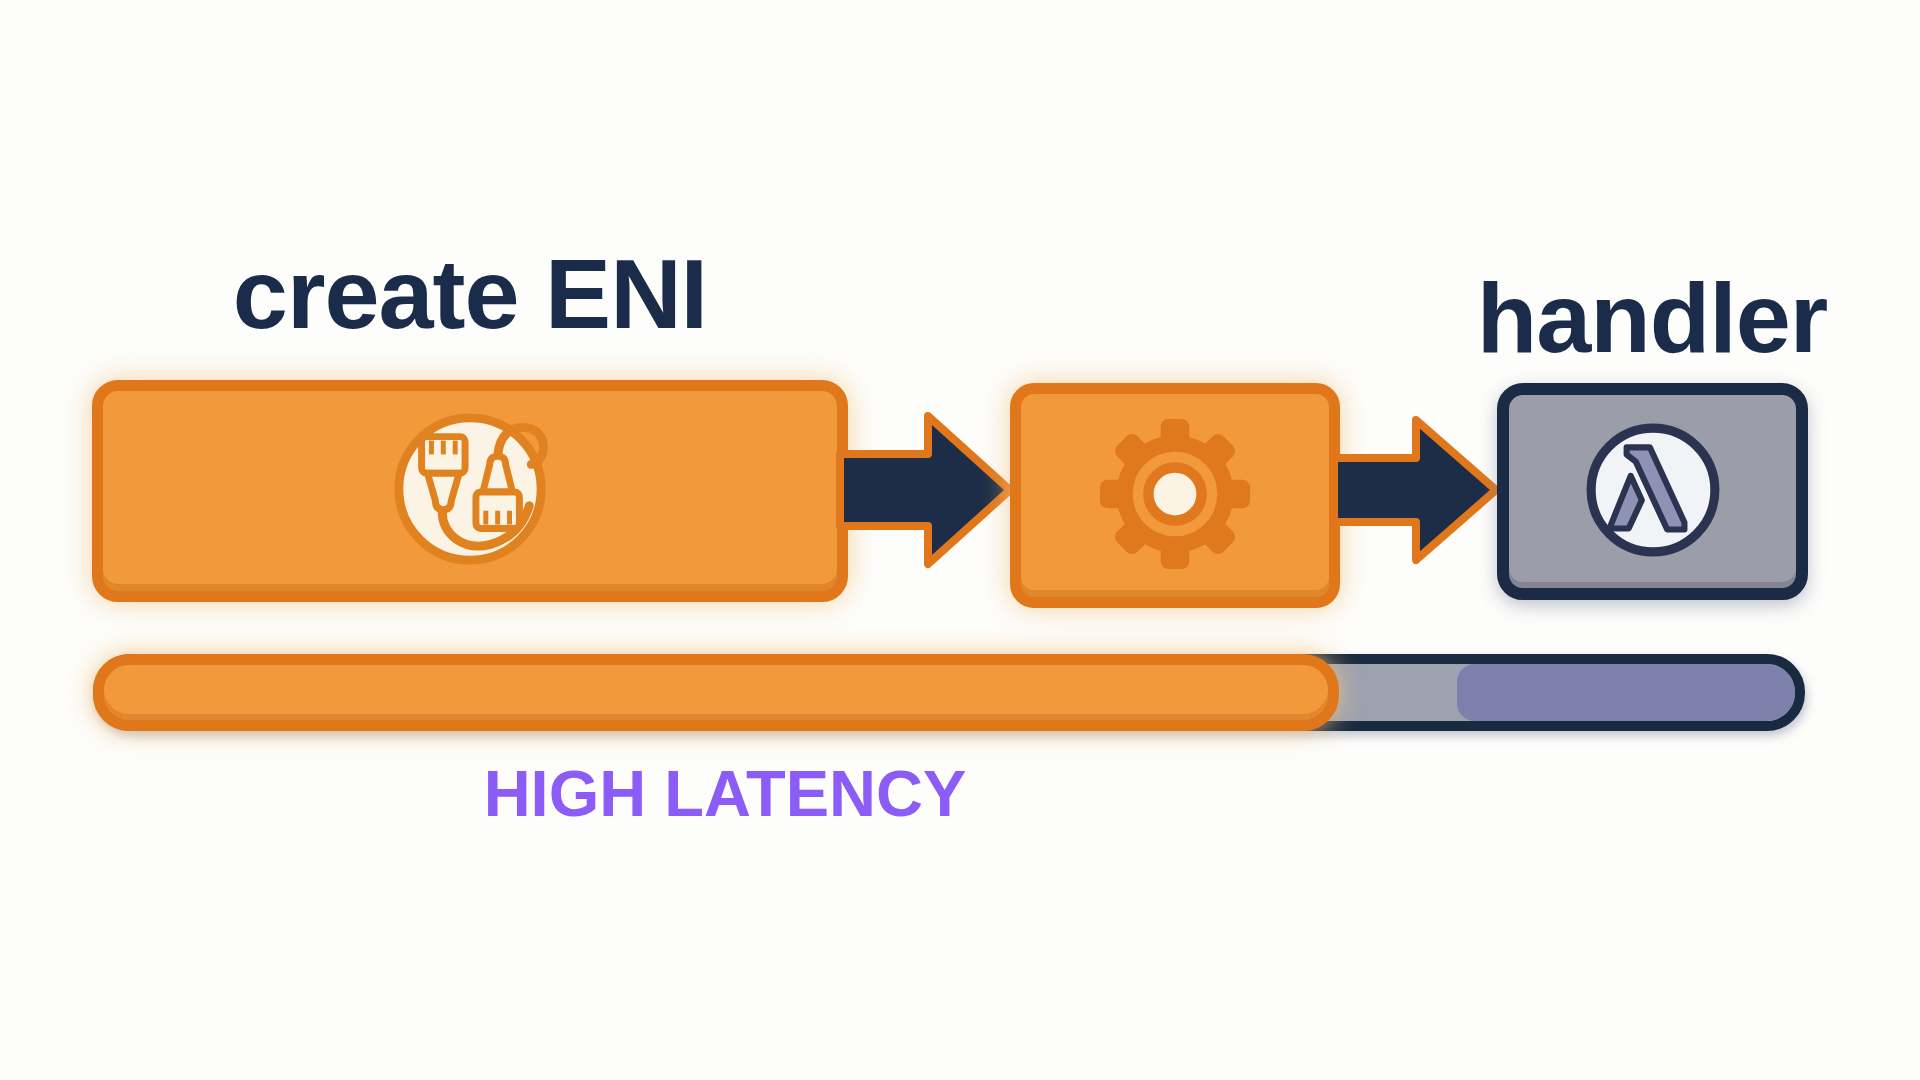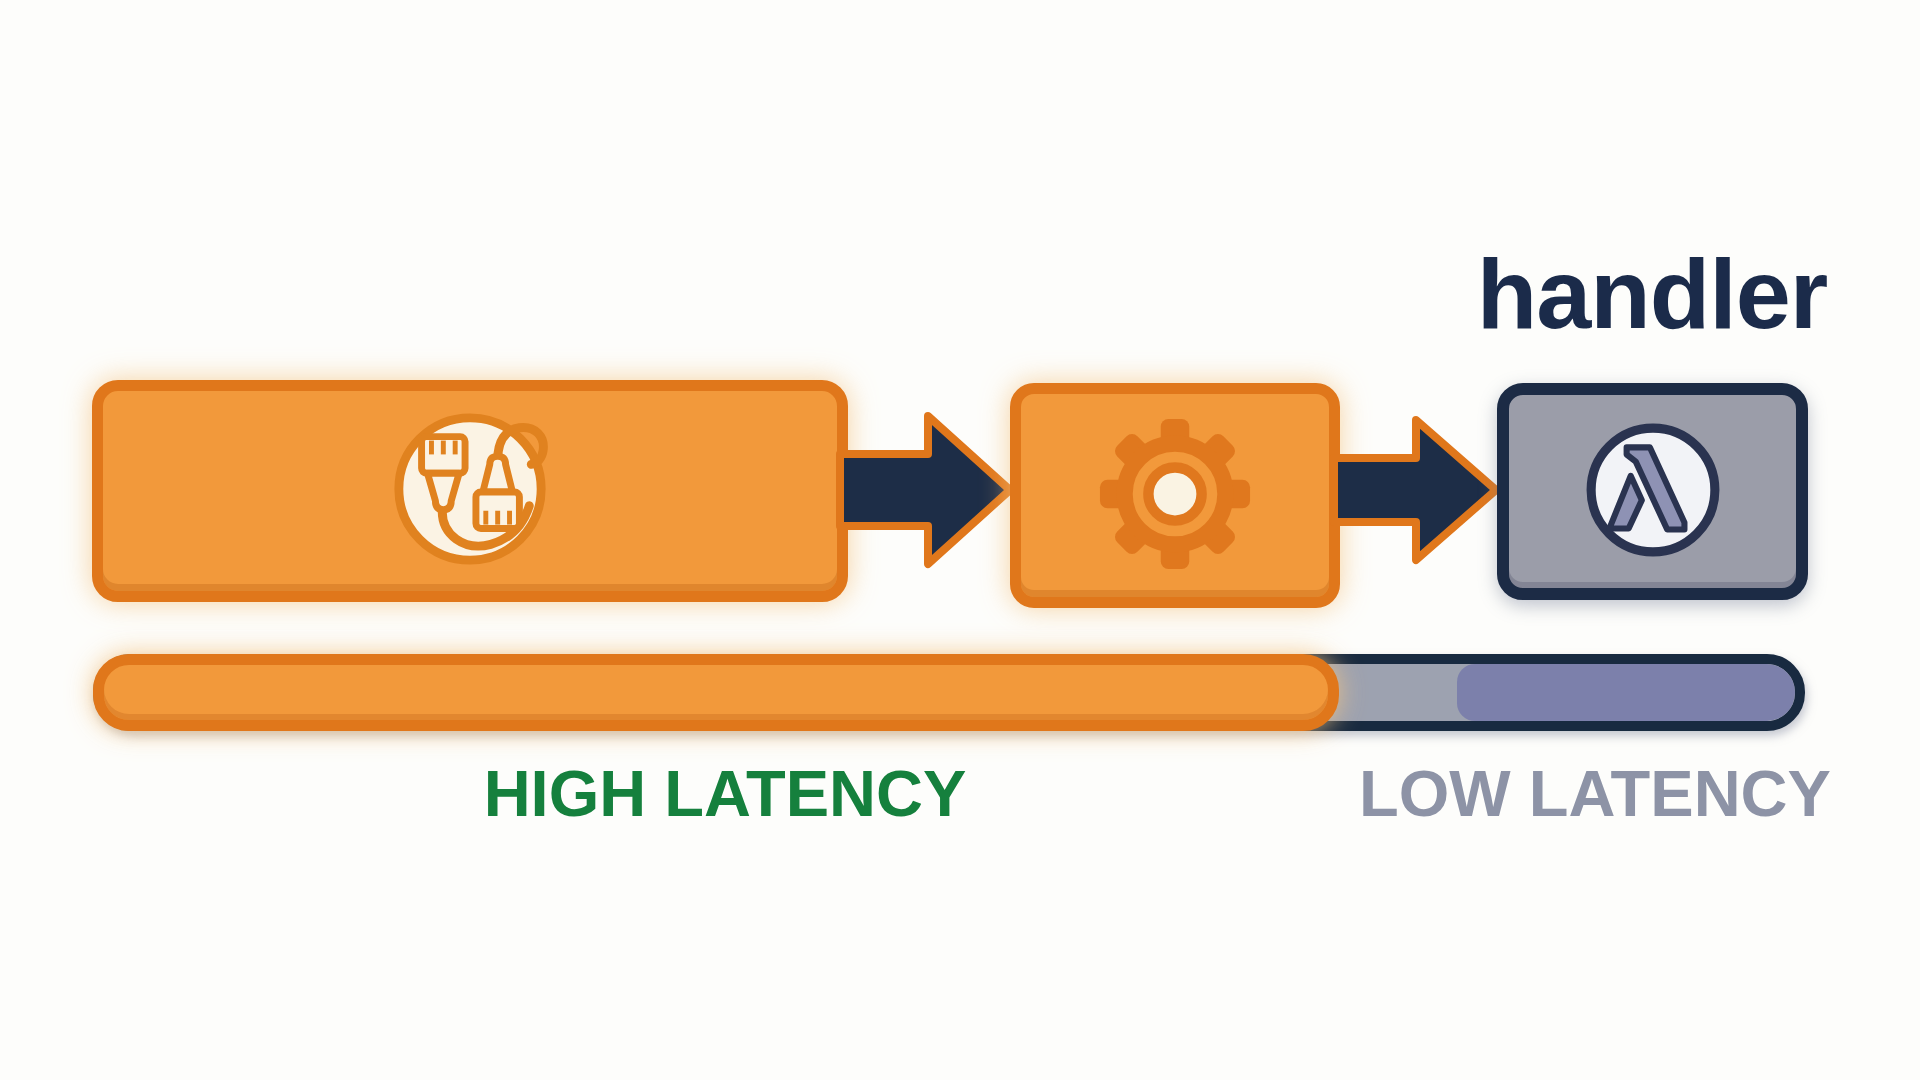--- a/index.html
+++ b/index.html
@@ -9,21 +9,21 @@
     font-family:"Liberation Sans", sans-serif;
   }
   
   .stage-title{
     position:absolute;top:238px;height:112px;line-height:112px;
     text-align:center;font-size:99px;font-weight:bold;color:#1b2b4a;
     letter-spacing:-1px;white-space:nowrap;
   }
   #title-eni{left:92px;width:756px;}
   #title-init{left:1010px;width:330px;}
-  #title-handler{left:1442px;width:420px;}
+  #title-handler{left:1442px;width:420px;margin-top:24px;}
   
   .stage-box{
     position:absolute;box-sizing:border-box;
     display:flex;align-items:center;justify-content:center;
   }
   #box-eni{
     left:92px;top:380px;width:756px;height:222px;
     background:#f2993b;border:11px solid #e0771b;border-radius:26px;
     box-shadow:0 0 28px rgba(244,196,130,.75), inset 0 -7px 0 rgba(180,85,10,.28);
   }
@@ -54,28 +54,29 @@
   #bar-high{
     position:absolute;left:0;top:0;bottom:0;width:72.8%;box-sizing:border-box;
     background:#f2993b;border:11px solid #e0771b;border-radius:36px;
     box-shadow:0 0 26px rgba(244,196,130,.85), inset 0 -6px 0 rgba(180,85,10,.25);
   }
   
   .latency-label{
     position:absolute;top:758px;height:72px;line-height:72px;
     text-align:center;font-size:65px;font-weight:bold;white-space:nowrap;
   }
-  #label-high{left:160px;width:1130px;color:#15803d;}
+  #label-high{left:160px;width:1130px;color:#8b5cf6;}
   #label-low{left:1330px;width:530px;color:#8d93a6;}
 </style>
 </head>
 <body>
 
 <div class="canvas">
 
+  <div class="stage-title" id="title-eni">create ENI</div>
   <div class="stage-title" id="title-handler">handler</div>
 
   <div class="stage-box" id="box-eni">
     <span>
       <svg width="168" height="168" viewBox="0 0 170 170">
         <circle cx="85" cy="85" r="72" fill="#fbf3e4" stroke="#e0821f" stroke-width="9"></circle>
 
         <path d="M57,104 C55,132 80,148 106,141 C127,135 139,121 145,102" fill="none" stroke="#e0821f" stroke-width="9" stroke-linecap="round"></path>
         <path d="M113,56 C113,36 121,25 135,23 C151,21 161,32 159,46 C158,54 153,59 147,60" fill="none" stroke="#e0821f" stroke-width="9" stroke-linecap="round"></path>
 
@@ -138,15 +139,14 @@
   </div>
 
   <div id="latency-bar">
     <div id="bar-track">
       <div id="bar-low"></div>
     </div>
     <div id="bar-high"></div>
   </div>
 
   <div class="latency-label" id="label-high">HIGH LATENCY</div>
-  <div class="latency-label" id="label-low">LOW LATENCY</div>
 
 </div>
 
 </body></html>

